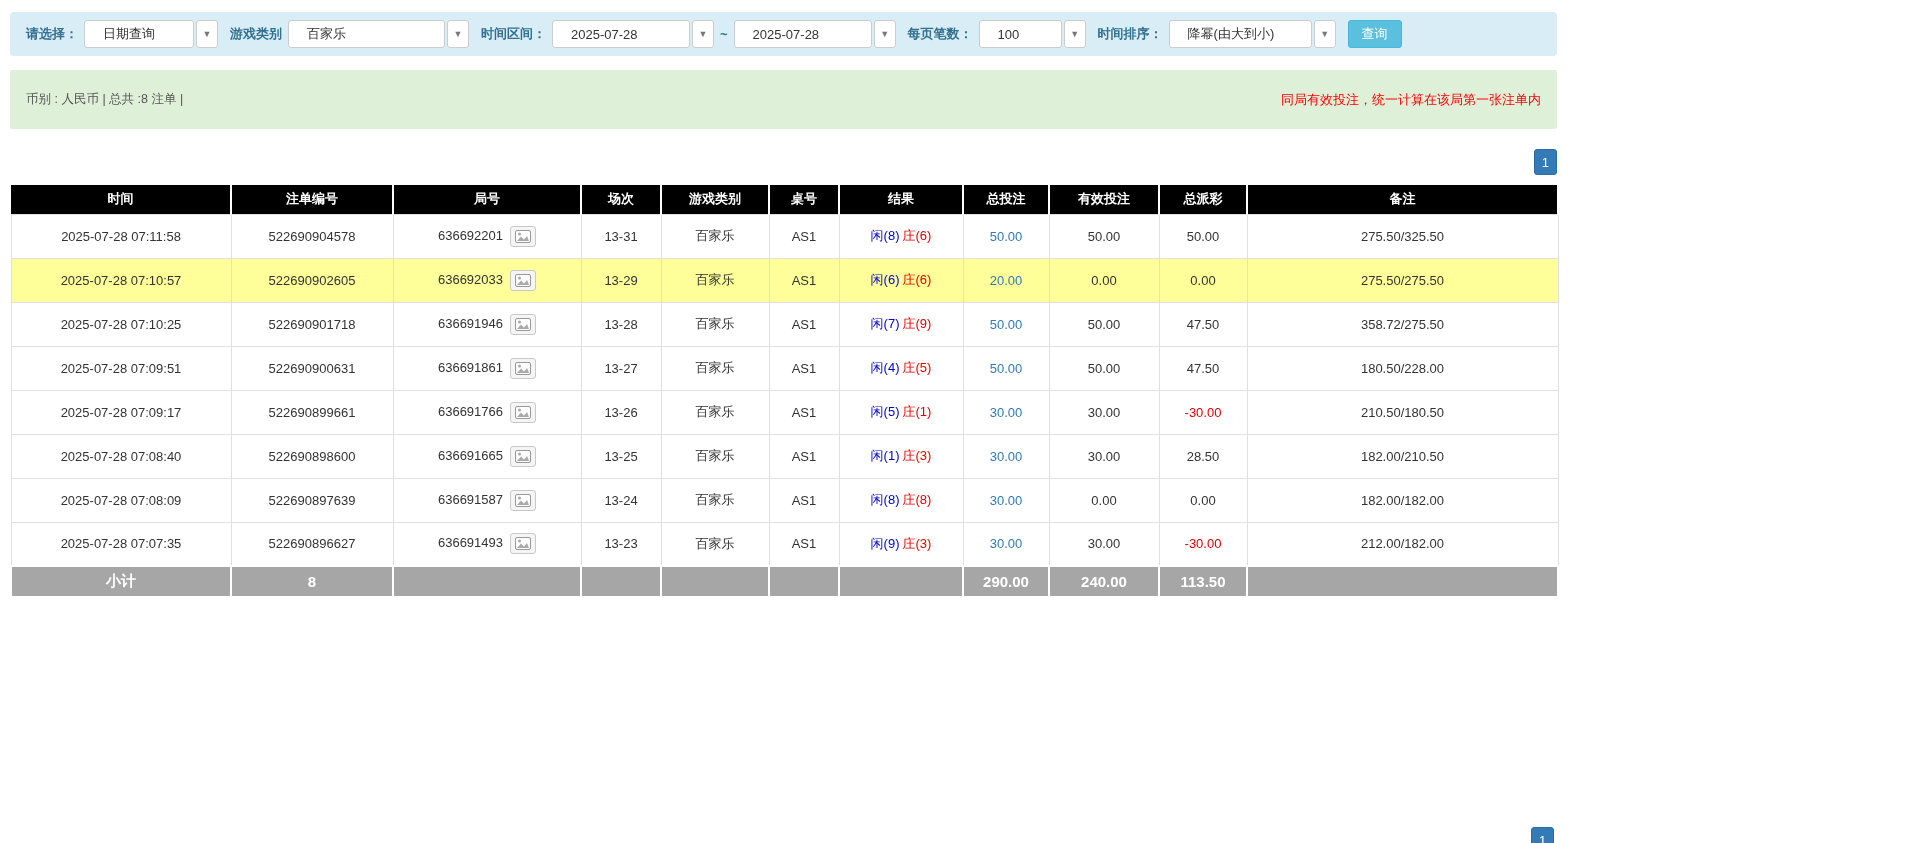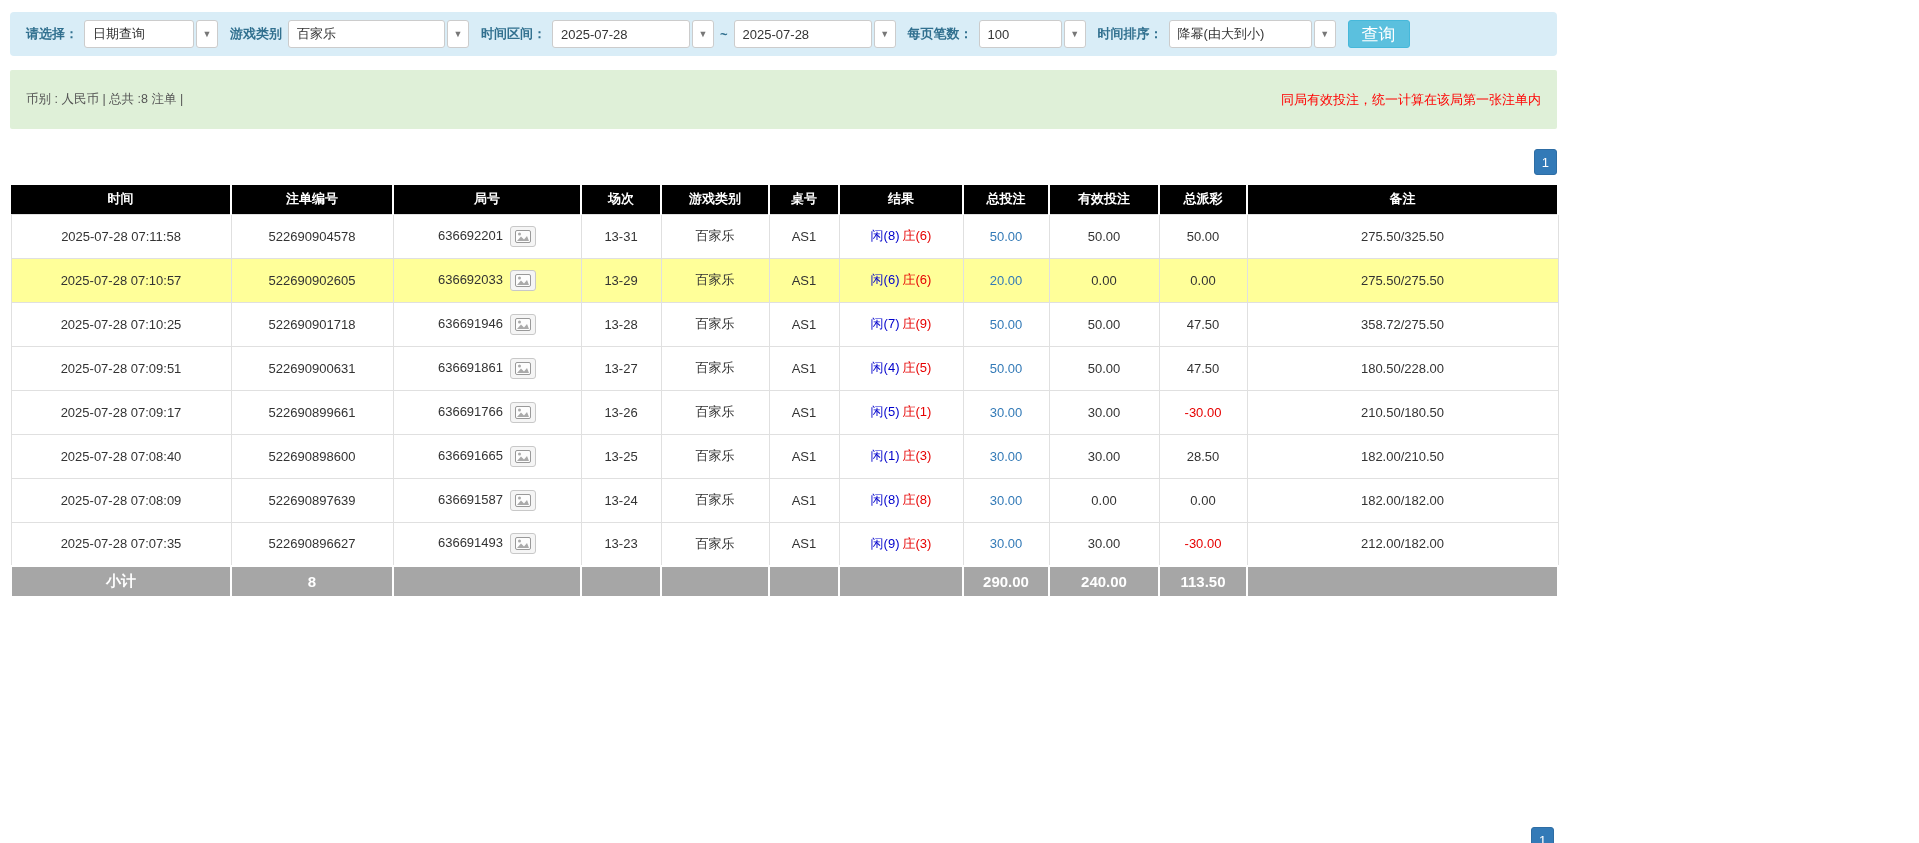--- a/index.html
+++ b/index.html
@@ -15,34 +15,34 @@
   
   .filter-bar {
     width:1547px; height:44px; background:#d9edf7; border-radius:4px;
     display:flex; align-items:center; padding:0 16px; white-space:nowrap;
   }
   .flabel { color:#31708f; font-weight:bold; font-size:13px; margin:0 6px 0 12px; }
   .flabel.first { margin-left:0; }
   .combo { display:inline-flex; align-items:stretch; height:28px; }
   .combo-value {
     background:#fff; border:1px solid #ccc; border-radius:3px;
-    padding:0 8px; display:flex; align-items:center; font-size:13px; color:#333;
+    padding:0 18px; display:flex; align-items:center; font-size:13px; color:#333;
     overflow:hidden;
   }
   .combo-caret {
     width:22px; background:#fff; border:1px solid #ccc; border-radius:3px;
     margin-left:2px; display:flex; align-items:center; justify-content:center;
     color:#777; font-size:9px; cursor:pointer;
   }
   .w-select { width:110px; } .w-game { width:157px; } .w-date { width:138px; }
   .w-size { width:83px; } .w-sort { width:143px; }
   .tilde { color:#31708f; font-weight:bold; font-size:13px; margin:0 6px; }
   .btn-search {
     background:var(--accent,#5bc0de); color:#fff; border:1px solid #46b8da;
-    border-radius:3px; height:28px; padding:0 13px; font-size:17px;
+    border-radius:3px; height:28px; padding:0 13px; font-size:13px;
     margin-left:12px; cursor:pointer; font-family:inherit;
   }
 
   
   .summary-bar {
     width:1547px; height:59px; background:#dff0d8; margin-top:14px;
     padding:0 16px; display:flex; align-items:center; justify-content:space-between;
     border-radius:2px;
   }
   .summary-left { font-size:12.5px; color:#555; }

